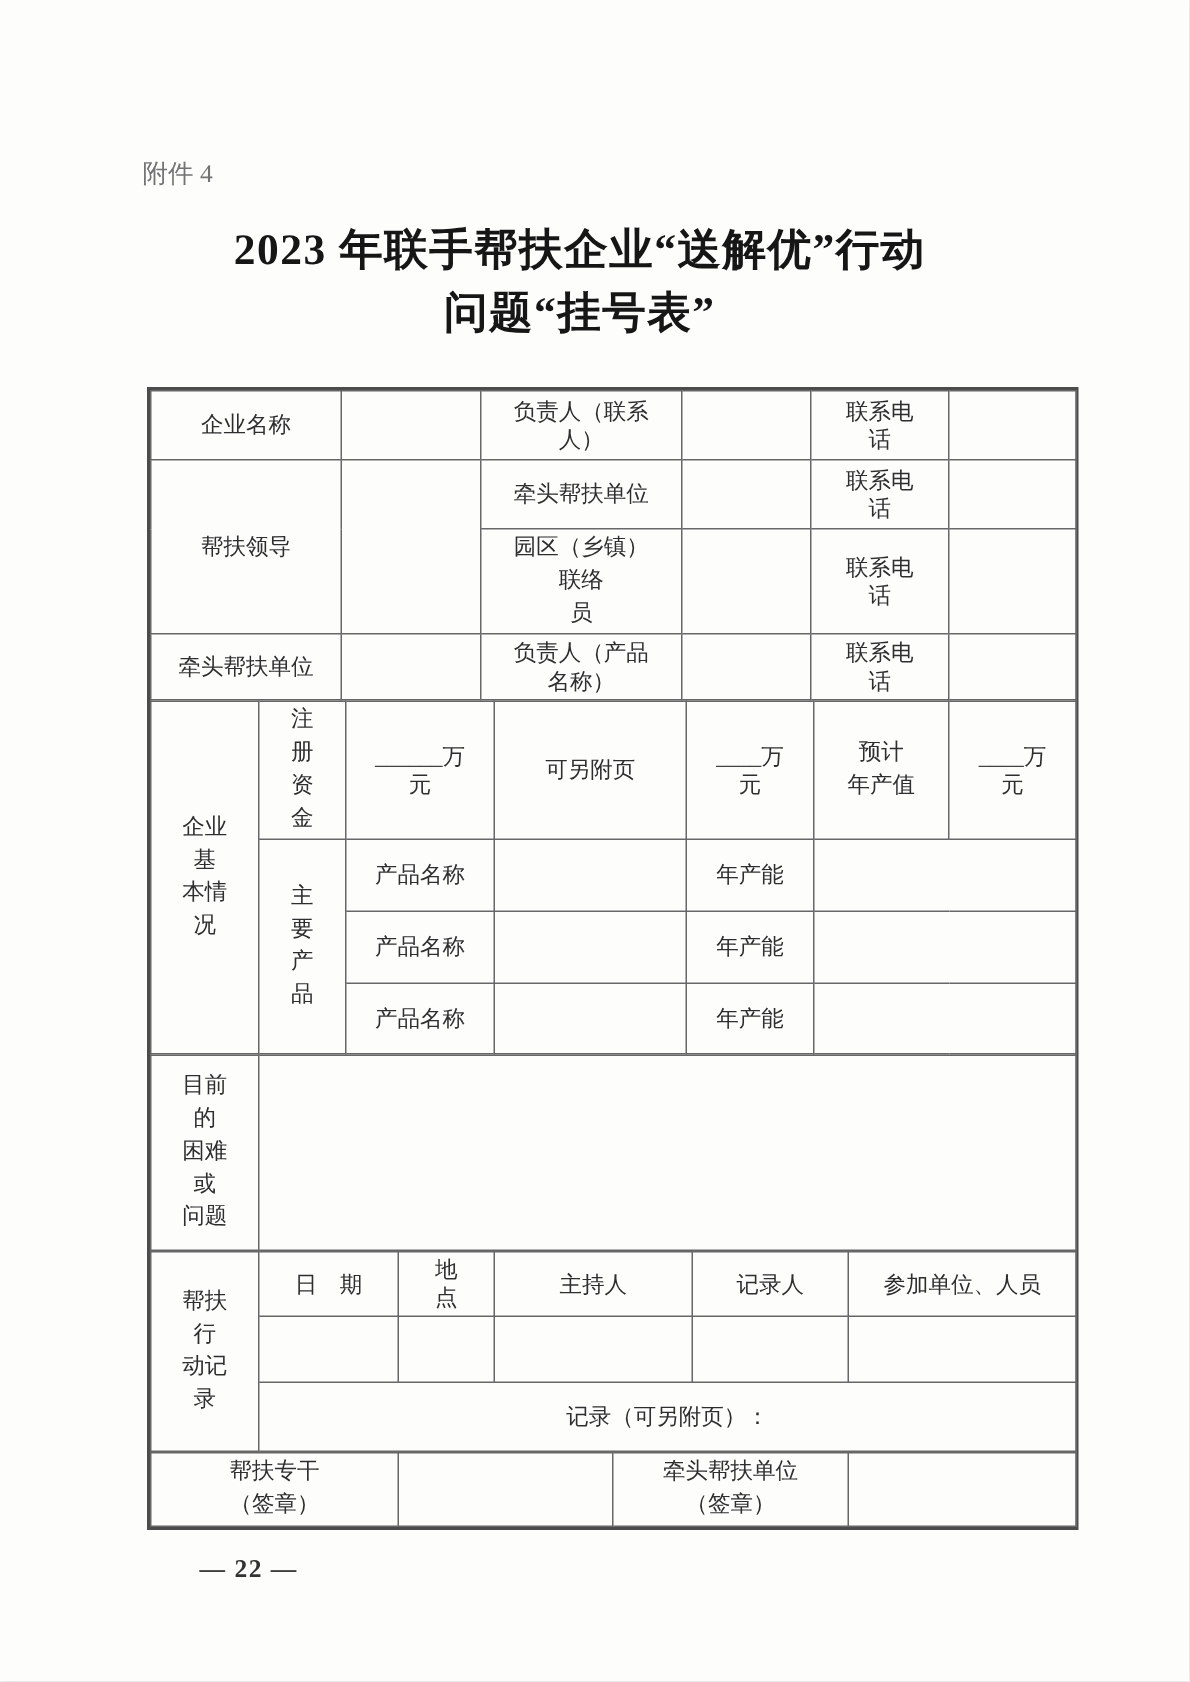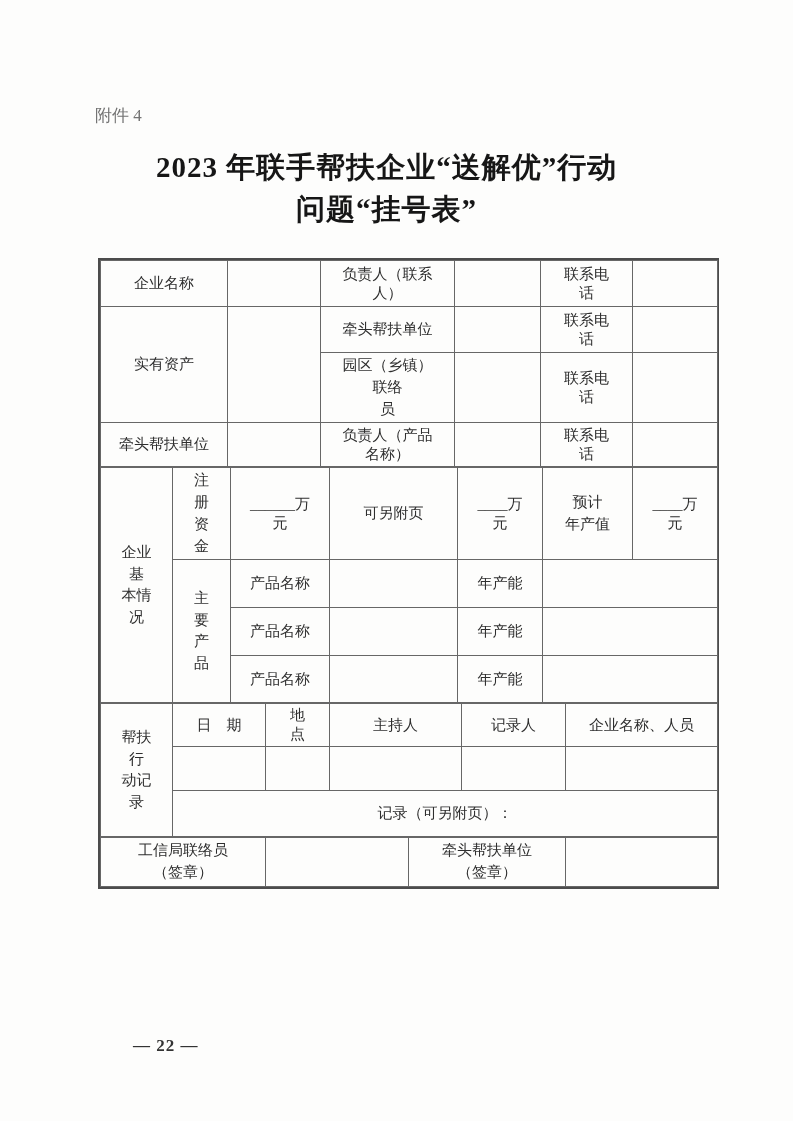--- a/index.html
+++ b/index.html
@@ -83,21 +83,21 @@
       <tbody>
           <tr class="h46">
         <td>企业名称</td>
         <td></td>
         <td>负责人（联系人）</td>
         <td></td>
         <td>联系电话</td>
         <td></td>
       </tr>
       <tr class="h46">
-        <td rowspan="2">实有资产</td>
+        <td rowspan="2">帮扶领导</td>
         <td rowspan="2"></td>
         <td>牵头帮扶单位</td>
         <td></td>
         <td>联系电话</td>
         <td></td>
       </tr>
       <tr class="h56">
         <td class="pre">园区（乡镇）联络
 员</td>
         <td></td>
@@ -154,39 +154,53 @@
       </tr>
       <tr class="h47">
         <td>产品名称</td>
         <td></td>
         <td>年产能</td>
         <td colspan="2"></td>
       </tr>
     </tbody>
       </table>
 
+    <table class="sec">
+      <colgroup>
+        <col style="width:72px">
+          <col style="width:545px">
+      </colgroup>
+      <tbody>
+          <tr class="h130">
+        <td class="pre">目前的
+困难或
+问题</td>
+        <td></td>
+      </tr>
+    </tbody>
+      </table>
 
     <table class="sec">
       <colgroup>
         <col style="width:72px">
           <col style="width:93px">
           <col style="width:64px">
         <col style="width:132px">
           <col style="width:104px">
           <col style="width:152px">
       </colgroup>
       <tbody>
           <tr class="h40">
         <td rowspan="3" class="pre">帮扶行
 动记录</td>
         <td>日　期</td>
         <td>地　点</td>
         <td>主持人</td>
         <td>记录人</td>
-        <td>企业名称、人员</td>
+        <td>参加单位、人员</td>
       </tr>
       <tr class="h44">
         <td></td>
         <td></td>
         <td></td>
         <td></td>
         <td></td>
       </tr>
       <tr class="h57">
         <td colspan="5" class="note-cell">记录（可另附页）：</td>
@@ -196,21 +210,21 @@
 
     <table class="sec">
       <colgroup>
         <col style="width:165px">
           <col style="width:143px">
           <col style="width:157px">
           <col style="width:152px">
       </colgroup>
       <tbody>
           <tr class="h47">
-        <td class="pre">工信局联络员
+        <td class="pre">帮扶专干
 （签章）</td>
         <td></td>
         <td class="pre">牵头帮扶单位
 （签章）</td>
         <td></td>
       </tr>
     </tbody>
       </table>
 
   </div>

